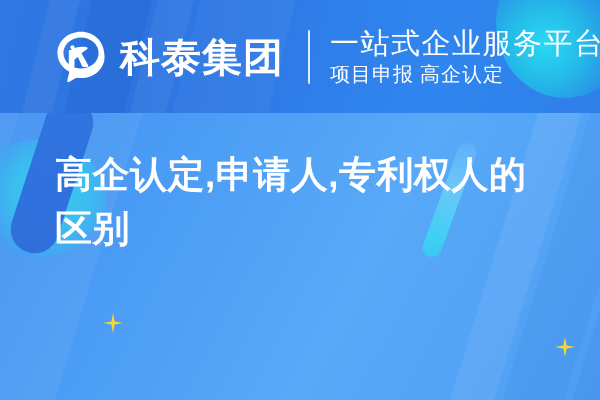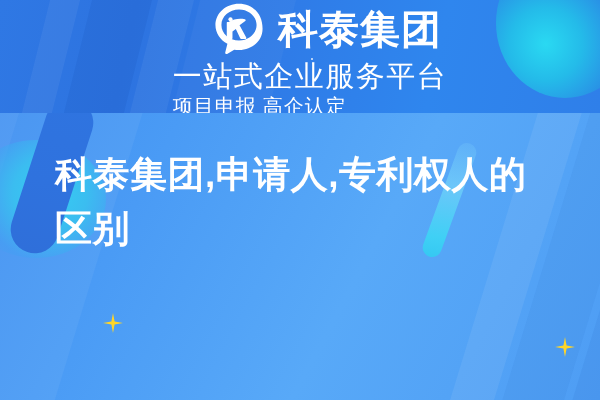--- a/index.html
+++ b/index.html
@@ -97,21 +97,20 @@
     border-radius: 50%;
     background: radial-gradient(circle at 36% 64%, #2ad9f2 0%, #24bbe9 28%, rgba(38,150,226,0.6) 56%, rgba(45,120,225,0) 78%);
     pointer-events: none;
   }
 
   .banner-inner {
     position: absolute;
     left: 0; top: 0; right: 0; bottom: 0;
     display: flex;
     align-items: center;
-    flex-direction: column;
   }
 
   .brand {
     display: flex;
     align-items: center;
     margin-left: 52px;
   }
   .brand-mark {
     width: 58px;
     height: 58px;
@@ -220,21 +219,21 @@
 
       <div class="divider-rule"></div>
 
       <div class="tagline-block">
         <div class="tagline-main">一站式企业服务平台</div>
         <div class="tagline-sub">项目申报 高企认定</div>
       </div>
     </div>
   </div>
 
-  <div class="headline">科泰集团,申请人,专利权人的区别</div>
+  <div class="headline">高企认定,申请人,专利权人的区别</div>
 
   <svg class="sparkle sparkle-a" viewBox="0 0 20 20" aria-hidden="true">
     <path fill="#ffd527" d="M10 0 L11.6 8.4 L20 10 L11.6 11.6 L10 20 L8.4 11.6 L0 10 L8.4 8.4 Z"></path>
   </svg>
   <svg class="sparkle sparkle-b" viewBox="0 0 20 20" aria-hidden="true">
     <path fill="#ffd527" d="M10 0 L11.6 8.4 L20 10 L11.6 11.6 L10 20 L8.4 11.6 L0 10 L8.4 8.4 Z"></path>
   </svg>
 
 </div>
 

